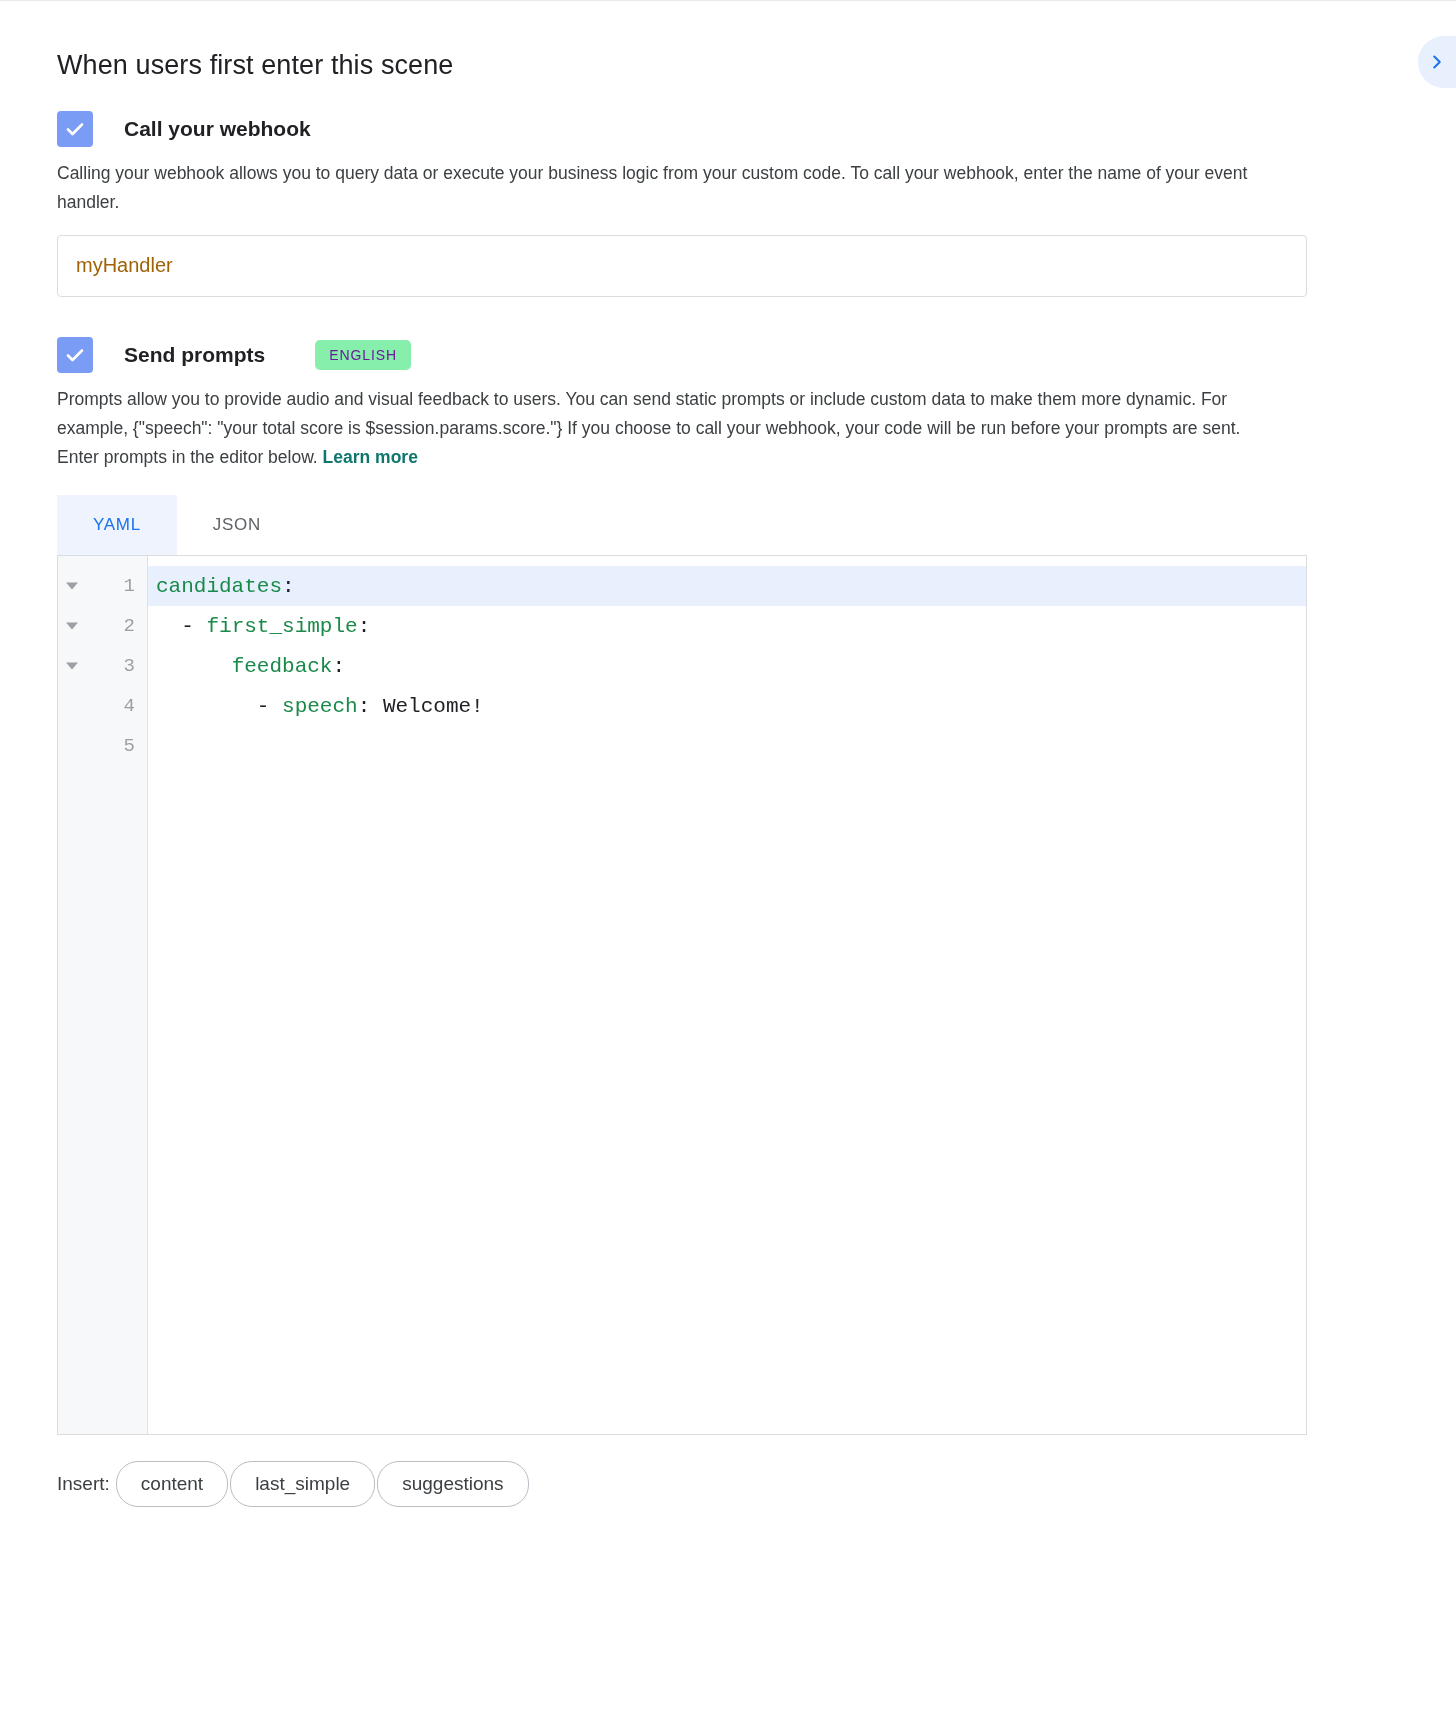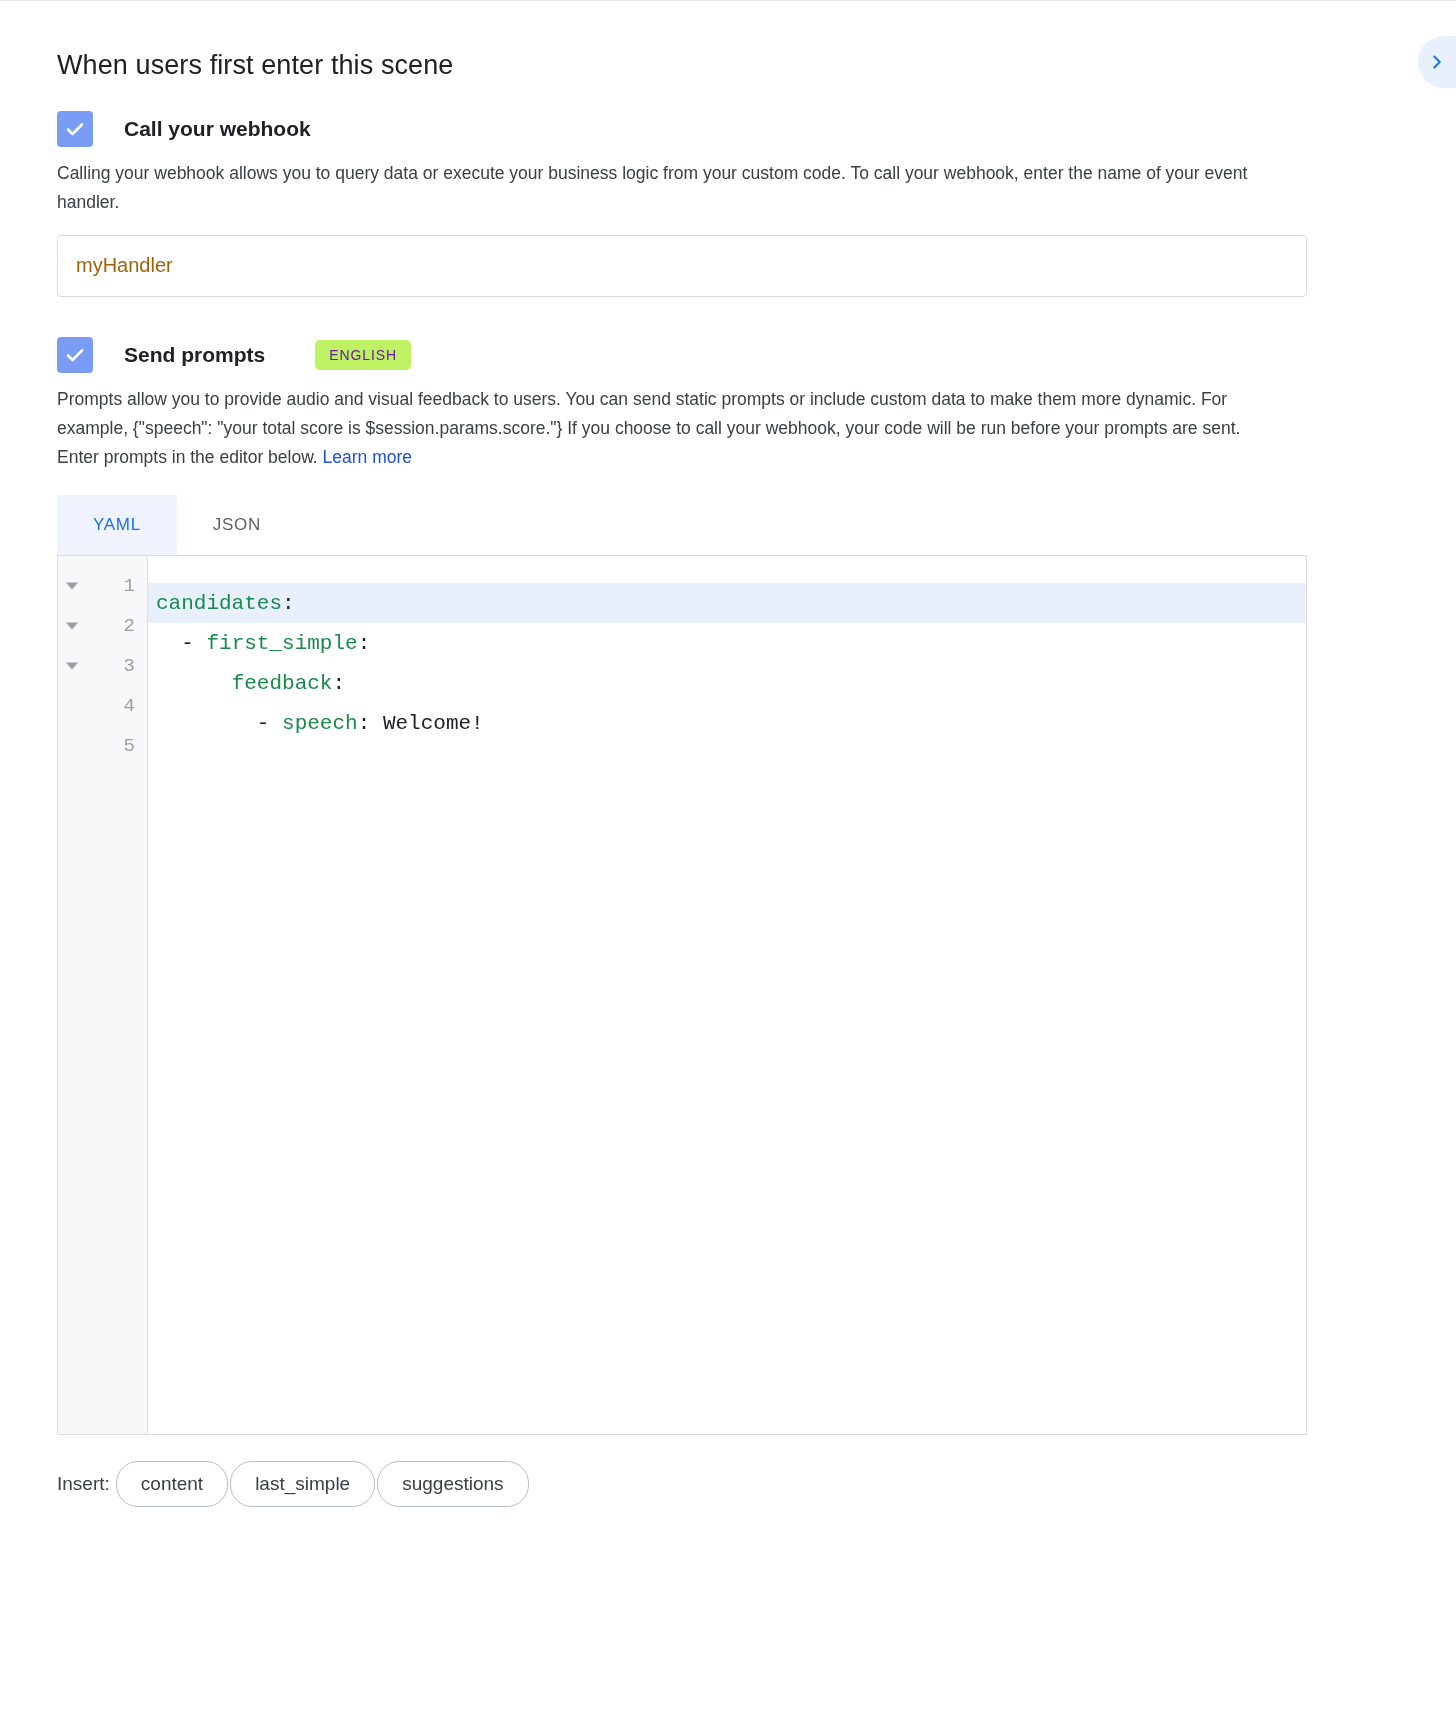--- a/index.html
+++ b/index.html
@@ -74,39 +74,40 @@
     flex: none;
   }
   .checkbox svg { display: block; }
   .check-label {
     font-size: 21px;
     font-weight: bold;
     color: #202124;
   }
   .lang-chip {
     margin-left: 19px;
-    background: #bef264;
+    background: #86efac;
     color: #6a1b9a;
     font-size: 14px;
     letter-spacing: 0.9px;
     padding: 7px 14px;
     border-radius: 5px;
     font-weight: 500;
   }
 
   .desc {
     font-size: 17.5px;
     line-height: 1.65;
     color: #3c4043;
     margin: 4px 0 18px 0;
     max-width: 1230px;
   }
   .desc a {
-    color: #1d4ed8;
+    color: #0f766e;
     text-decoration: none;
+    font-weight: bold;
   }
 
   .text-field {
     width: 1250px;
     height: 62px;
     border: 1px solid #dadce0;
     border-radius: 4px;
     padding: 0 18px;
     font-size: 20px;
     color: #a16207;
@@ -182,21 +183,21 @@
   }
   .code-line {
     height: 40px;
     display: flex;
     align-items: center;
     padding-left: 8px;
     font-size: 21px;
     white-space: pre;
     color: #202124;
   }
-  .code-line.active { background: #e8f0fe; margin-top: 17px; }
+  .code-line.active { background: #e8f0fe; }
   .k { color: #1a8a4a; }
   .p { color: #202124; }
 
   
   .insert-row {
     display: flex;
     align-items: center;
     gap: 2px;
     margin-top: 26px;
   }

